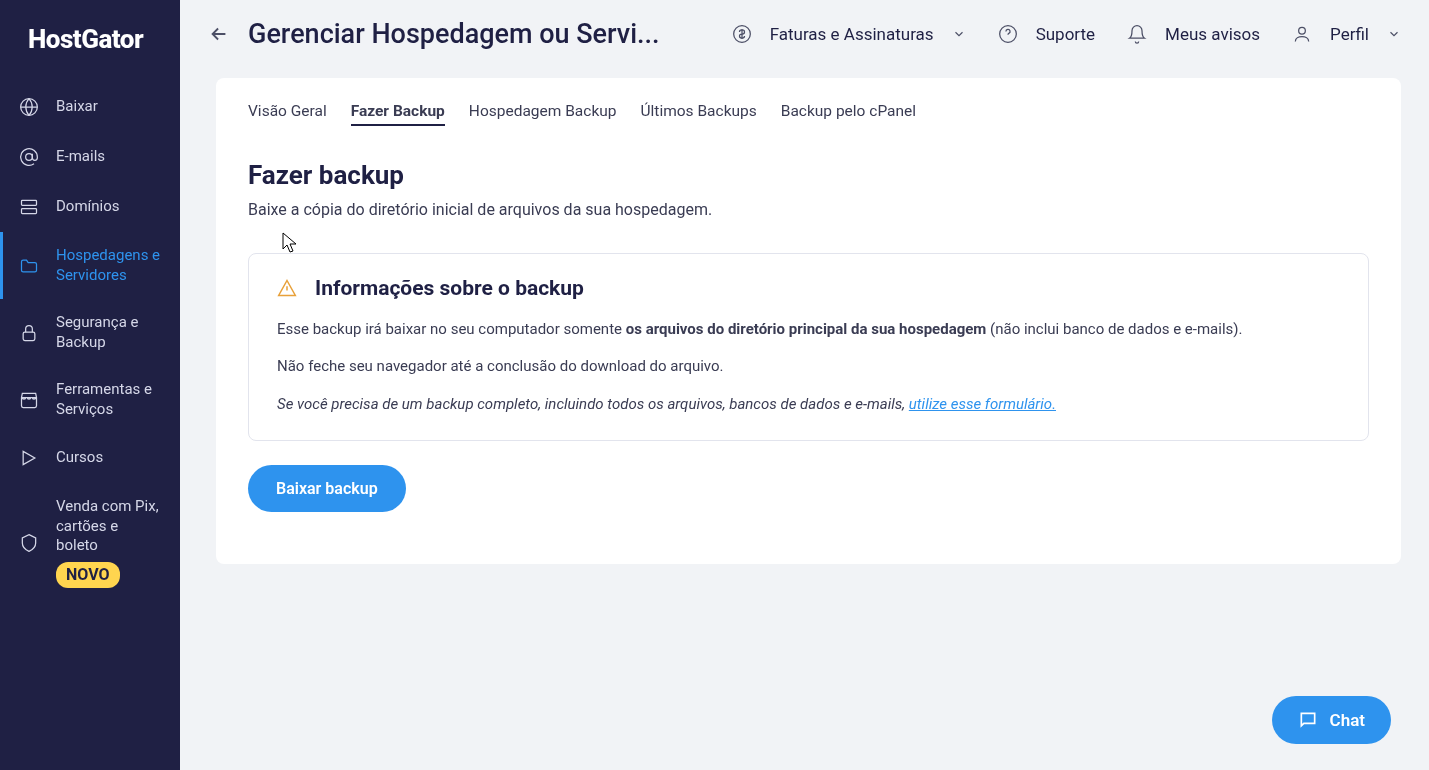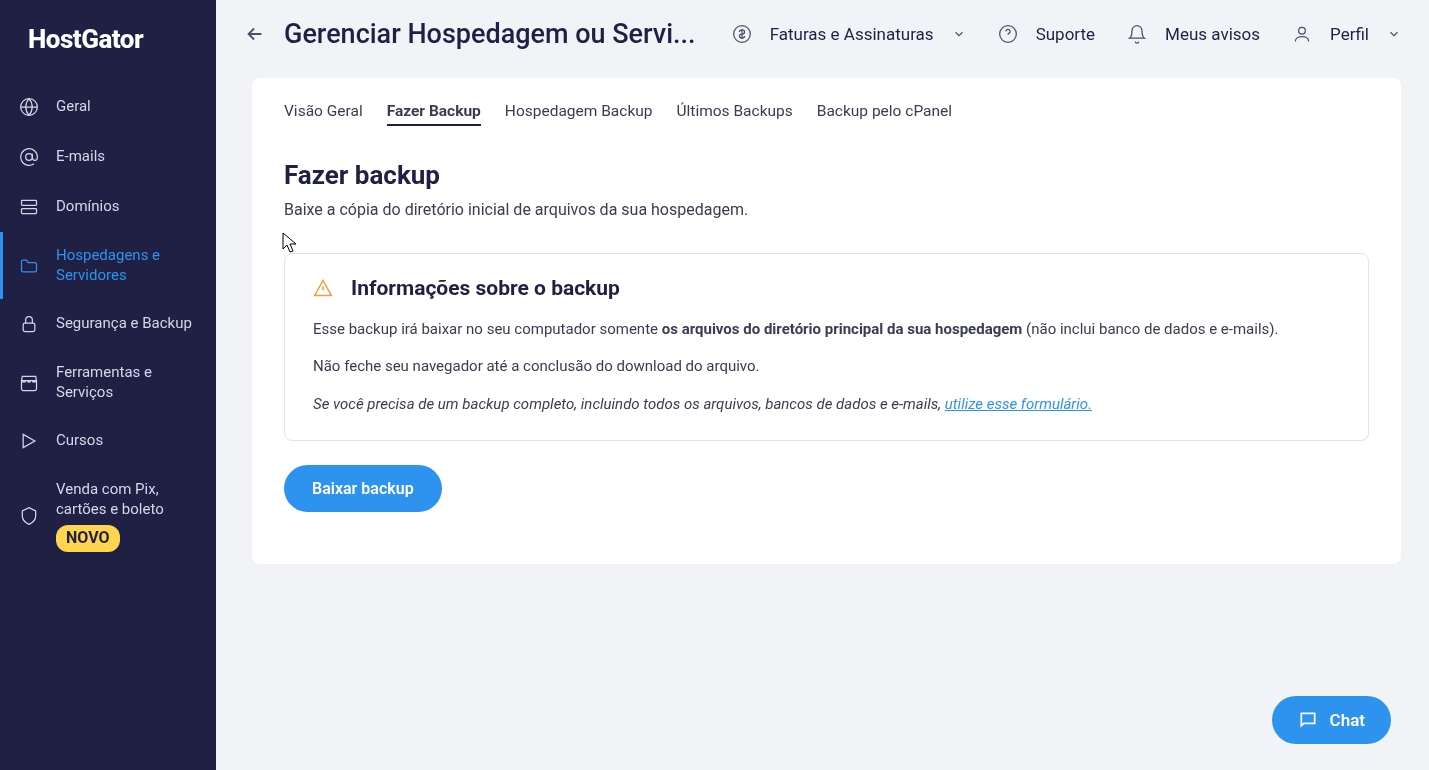--- a/index.html
+++ b/index.html
@@ -1,17 +1,17 @@
 <!DOCTYPE html>
 <html><head>
   <meta charset="utf-8">
   <style>
     * { margin: 0; padding: 0; box-sizing: border-box; font-family: -apple-system, BlinkMacSystemFont, "Segoe UI", Roboto, Helvetica, Arial, sans-serif; }
     body { background: #f1f3f6; width: 1429px; height: 770px; overflow: hidden; display: flex; }
-    .sidebar { width: 216px; background: #1f2044; color: #fff; display: flex; flex-direction: column; }
+    .sidebar { width: 180px; background: #1f2044; color: #fff; display: flex; flex-direction: column; }
     .logo { font-size: 26px; font-weight: 800; color: #fff; padding: 24px 20px 28px 28px; letter-spacing: -0.5px; }
     .nav { display: flex; flex-direction: column; }
     .nav-item { display: flex; align-items: center; gap: 16px; padding: 14px 18px; color: #d5d7e8; font-size: 15px; cursor: pointer; }
     .nav-item .icon { width: 22px; height: 22px; flex-shrink: 0; display: flex; align-items: center; justify-content: center; }
     .nav-item .icon svg { stroke: #d5d7e8; fill: none; }
     .nav-item.active { color: #2e93ee; border-left: 3px solid #2e93ee; padding-left: 15px; }
     .nav-item.active .icon svg { stroke: #2e93ee; }
     .nav-item .label { line-height: 1.3; }
     .nav-item .badge { background: #ffd54f; color: #1f2044; font-size: 16px; font-weight: 700; padding: 3px 10px; border-radius: 12px; margin-top: 6px; display: inline-block; }
     .main { flex: 1; display: flex; flex-direction: column; }
@@ -49,21 +49,21 @@
 <div class="sidebar">
   <div class="logo">HostGator</div>
   <nav class="nav">
     <div class="nav-item">
       <span class="icon">
           <svg width="20" height="20" viewBox="0 0 24 24" stroke-width="1.5">
             <circle cx="12" cy="12" r="10"></circle>
             <path d="M2 12h20M12 2a15 15 0 0 1 0 20M12 2a15 15 0 0 0 0 20"></path>
           </svg>
         </span>
-      <span class="label">Geral</span>
+      <span class="label">Baixar</span>
     </div>
     <div class="nav-item">
       <span class="icon">
           <svg width="20" height="20" viewBox="0 0 24 24" stroke-width="1.5">
             <circle cx="12" cy="12" r="4"></circle>
             <path d="M16 8v5a3 3 0 0 0 6 0v-1a10 10 0 1 0-4 8"></path>
           </svg>
         </span>
       <span class="label">E-mails</span>
     </div>

